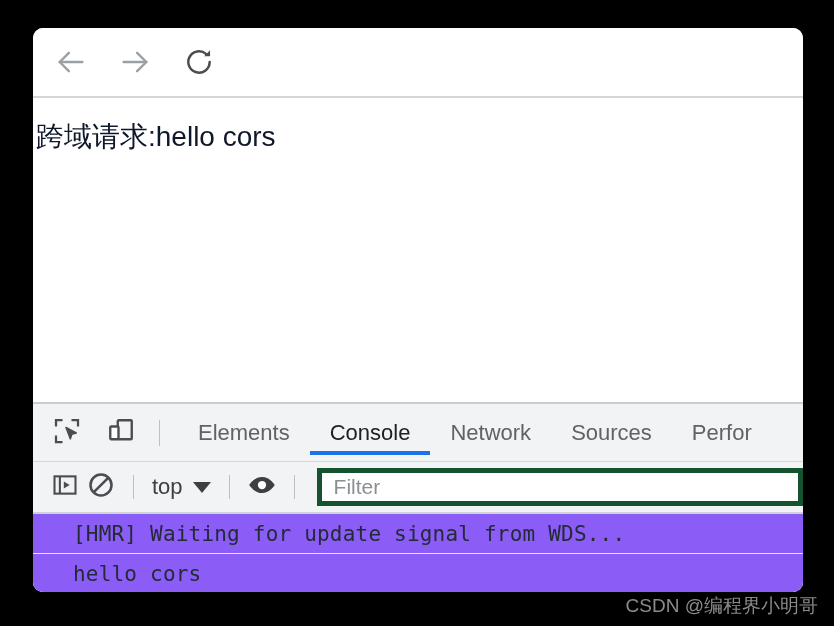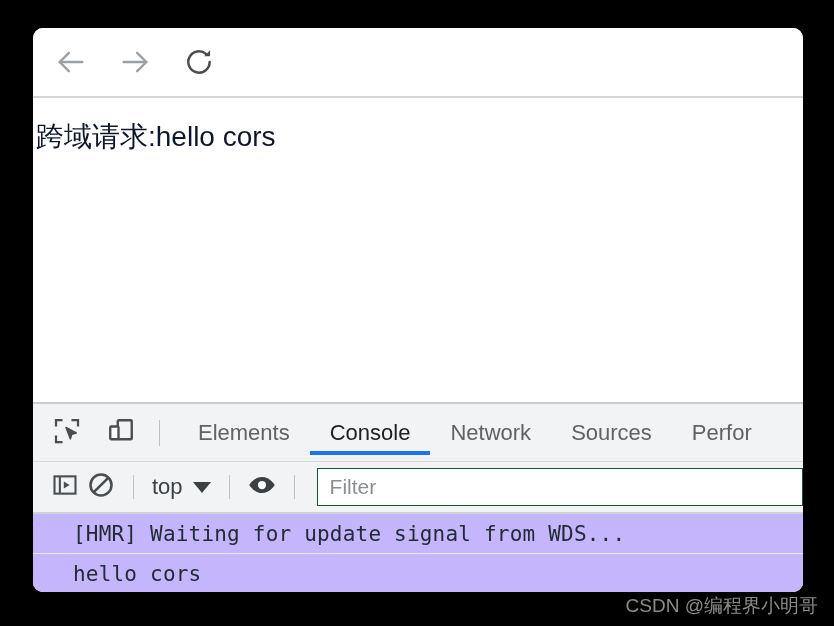--- a/index.html
+++ b/index.html
@@ -210,37 +210,37 @@
     border-left: 9px solid transparent;
     border-right: 9px solid transparent;
     border-top: 11px solid #3c4043;
   }
 
   .ct-filter {
     margin-left: 8px;
     flex: 1 1 auto;
     height: 38px;
     background: #ffffff;
-    border: 1px solid #14532d;
+    border: 5px solid #14532d;
     box-sizing: border-box;
     display: flex;
     align-items: center;
     padding-left: 12px;
     min-width: 0;
   }
   .ct-filter-placeholder {
     font-size: 21px;
     color: #8a8f94;
     font-family: "Liberation Sans", sans-serif;
     white-space: nowrap;
   }
 
   
   .console-body {
-    background: #c4b5fd;
+    background: #8b5cf6;
   }
   .console-row {
     height: 40px;
     display: flex;
     align-items: center;
     border-bottom: 1px solid #e6e6e6;
     box-sizing: border-box;
     padding-left: 40px;
     overflow: hidden;
   }

